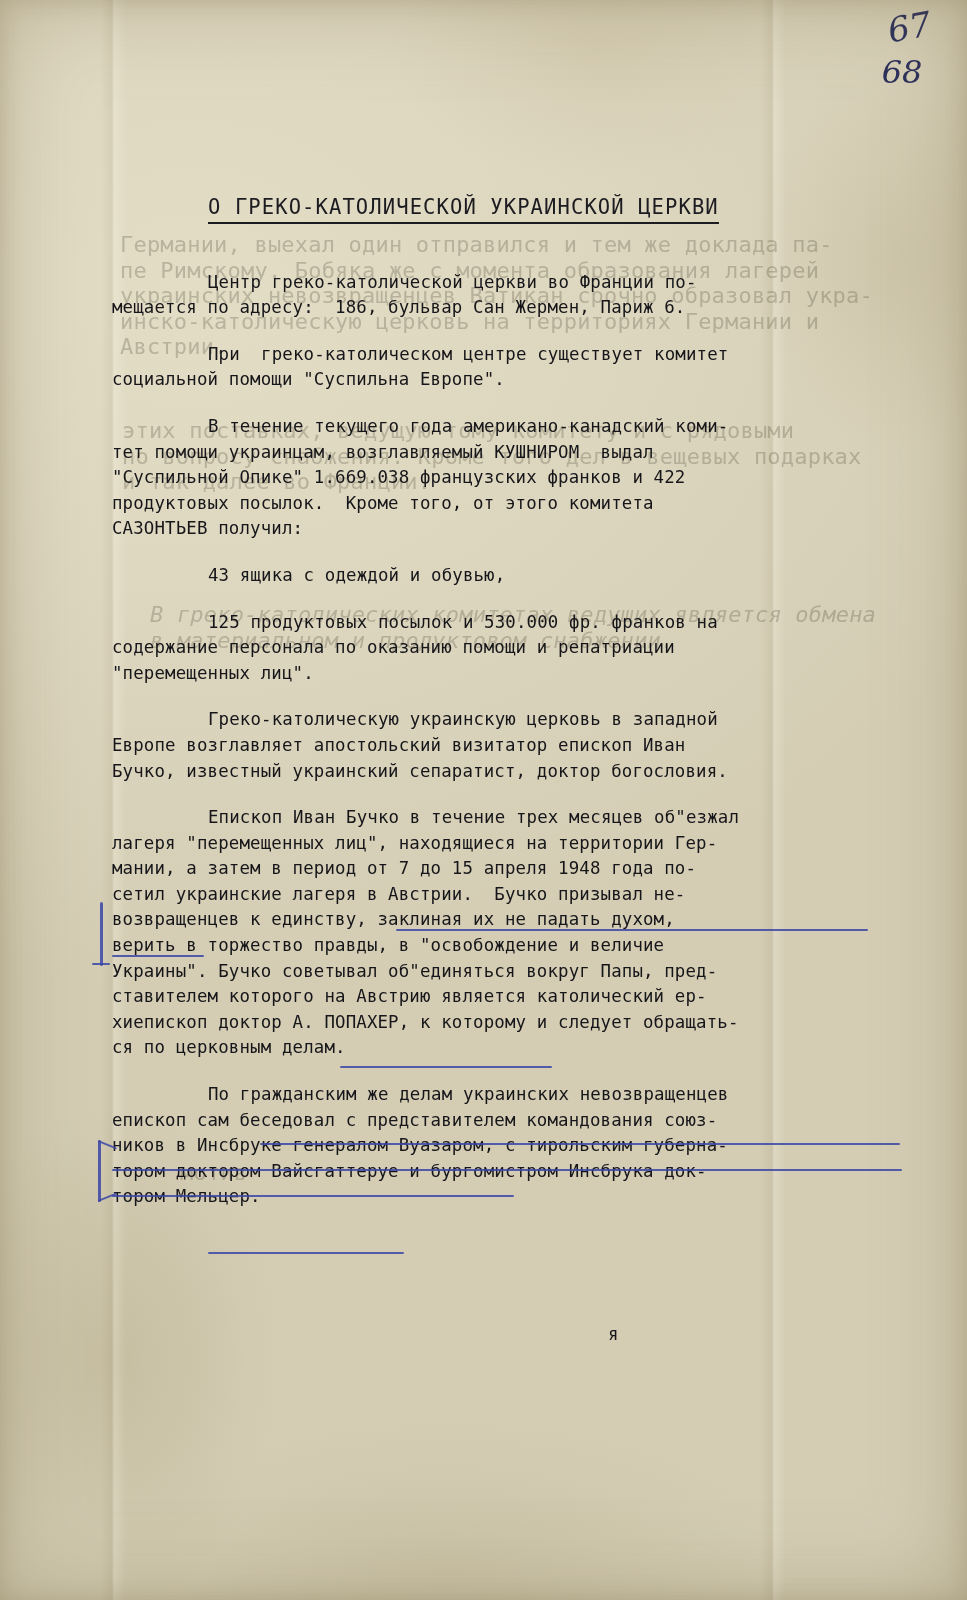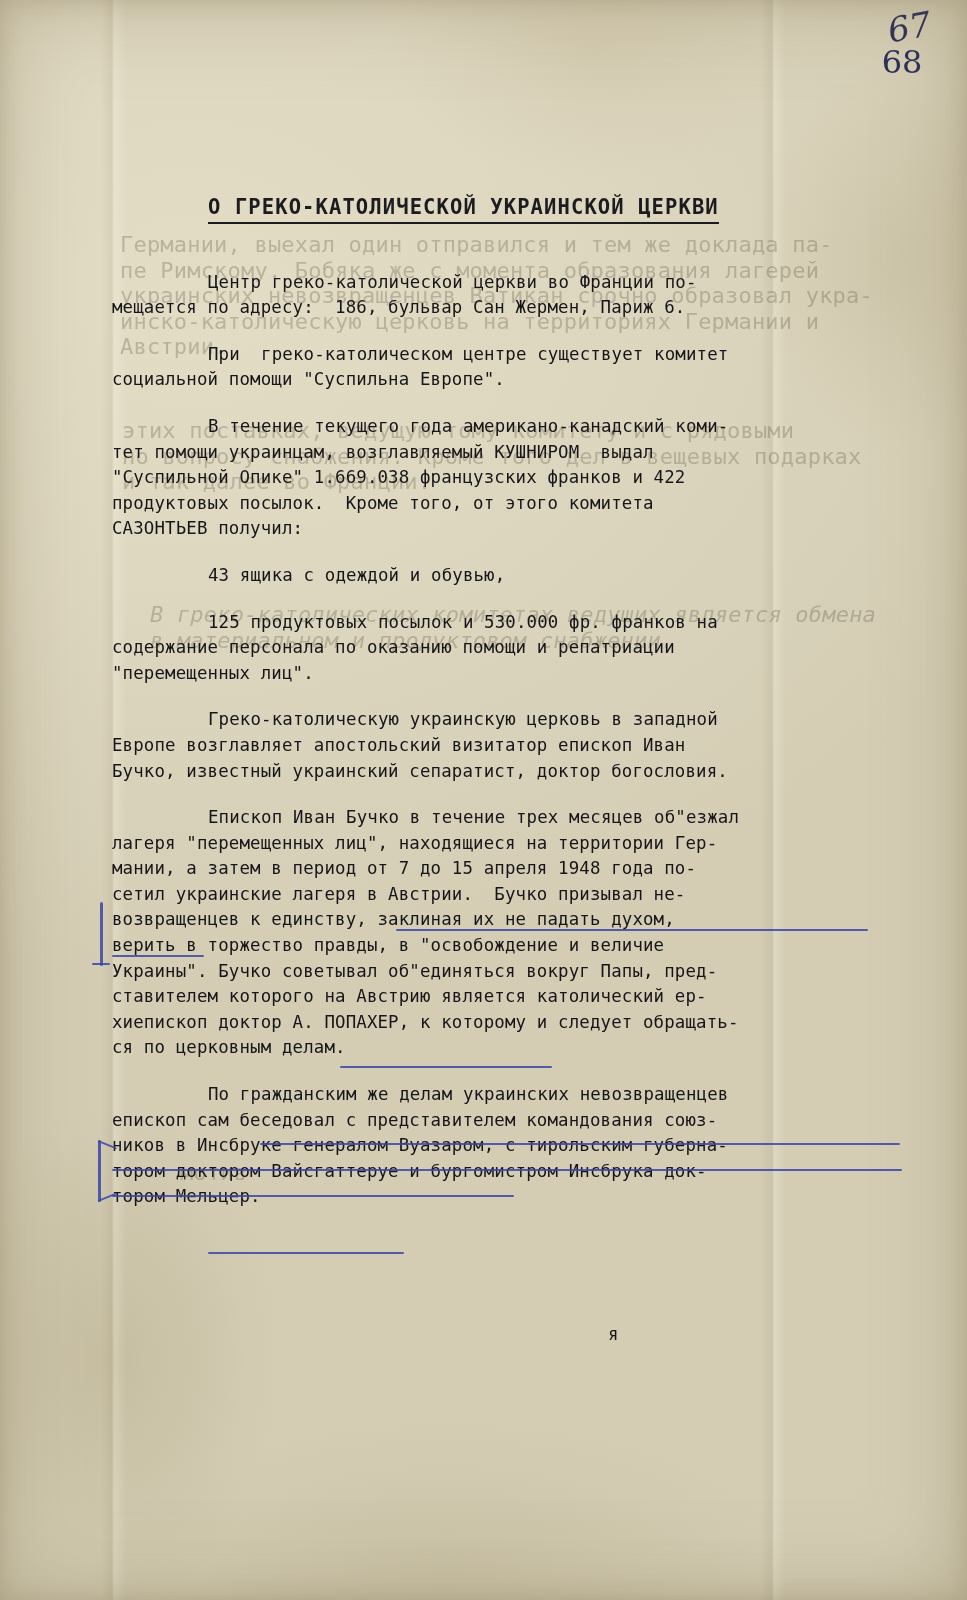--- a/index.html
+++ b/index.html
@@ -62,37 +62,38 @@
   }
   .folio .f1 {
     font-size: 34px;
     font-style: italic;
     transform: rotate(-10deg);
     display: block;
     margin-left: 6px;
   }
   .folio .f2 {
     font-size: 32px;
+    font-style: italic;
     display: block;
-    margin-top: 0;
+    margin-top: 10px;
   }
 
   .content {
     position: absolute;
     left: 112px;
     top: 195px;
     width: 790px;
   }
 
   .title {
     font-size: 20.5px;
     letter-spacing: 1.1px;
     color: #1b1b20;
     text-align: center;
-    font-weight: bold;
+    font-weight: normal;
     padding-bottom: 2px;
     border-bottom: 2px solid #1b1b20;
     display: inline-block;
     margin-left: 96px;
     line-height: 1.2;
   }
 
   p.para {
     font-size: 17.4px;
     line-height: 25.6px;

